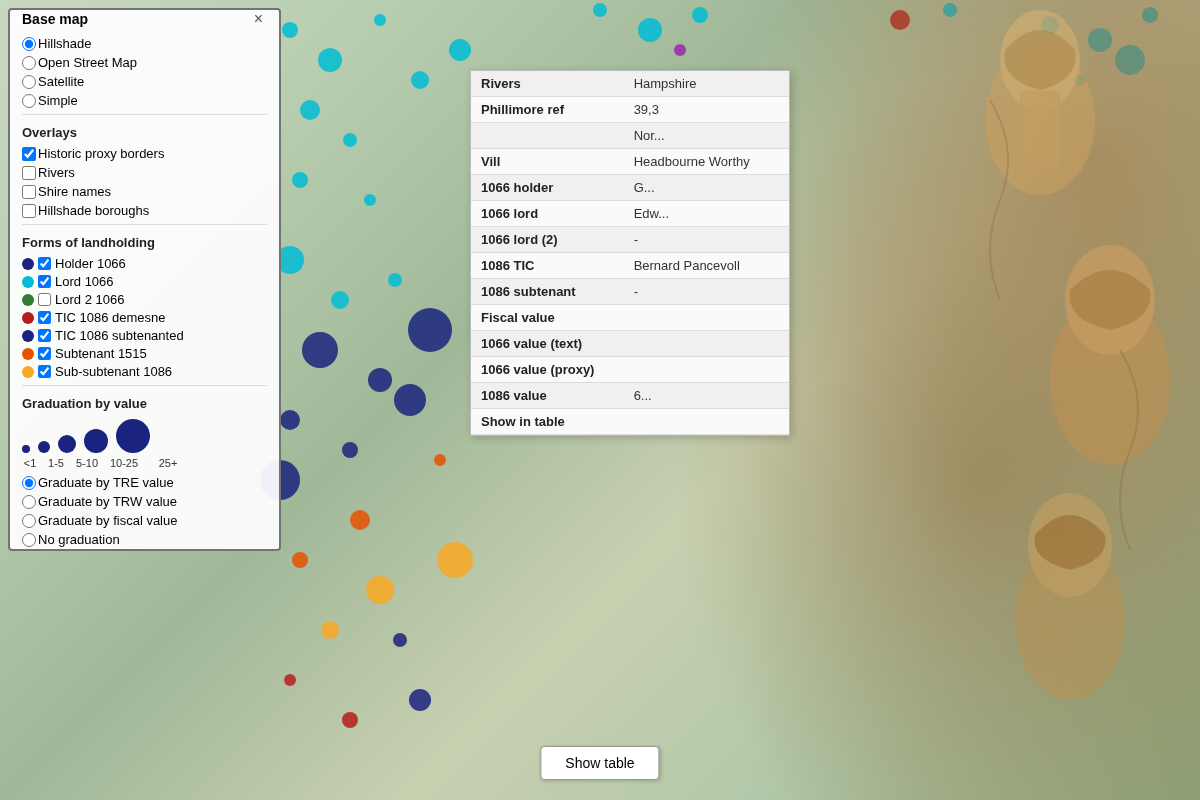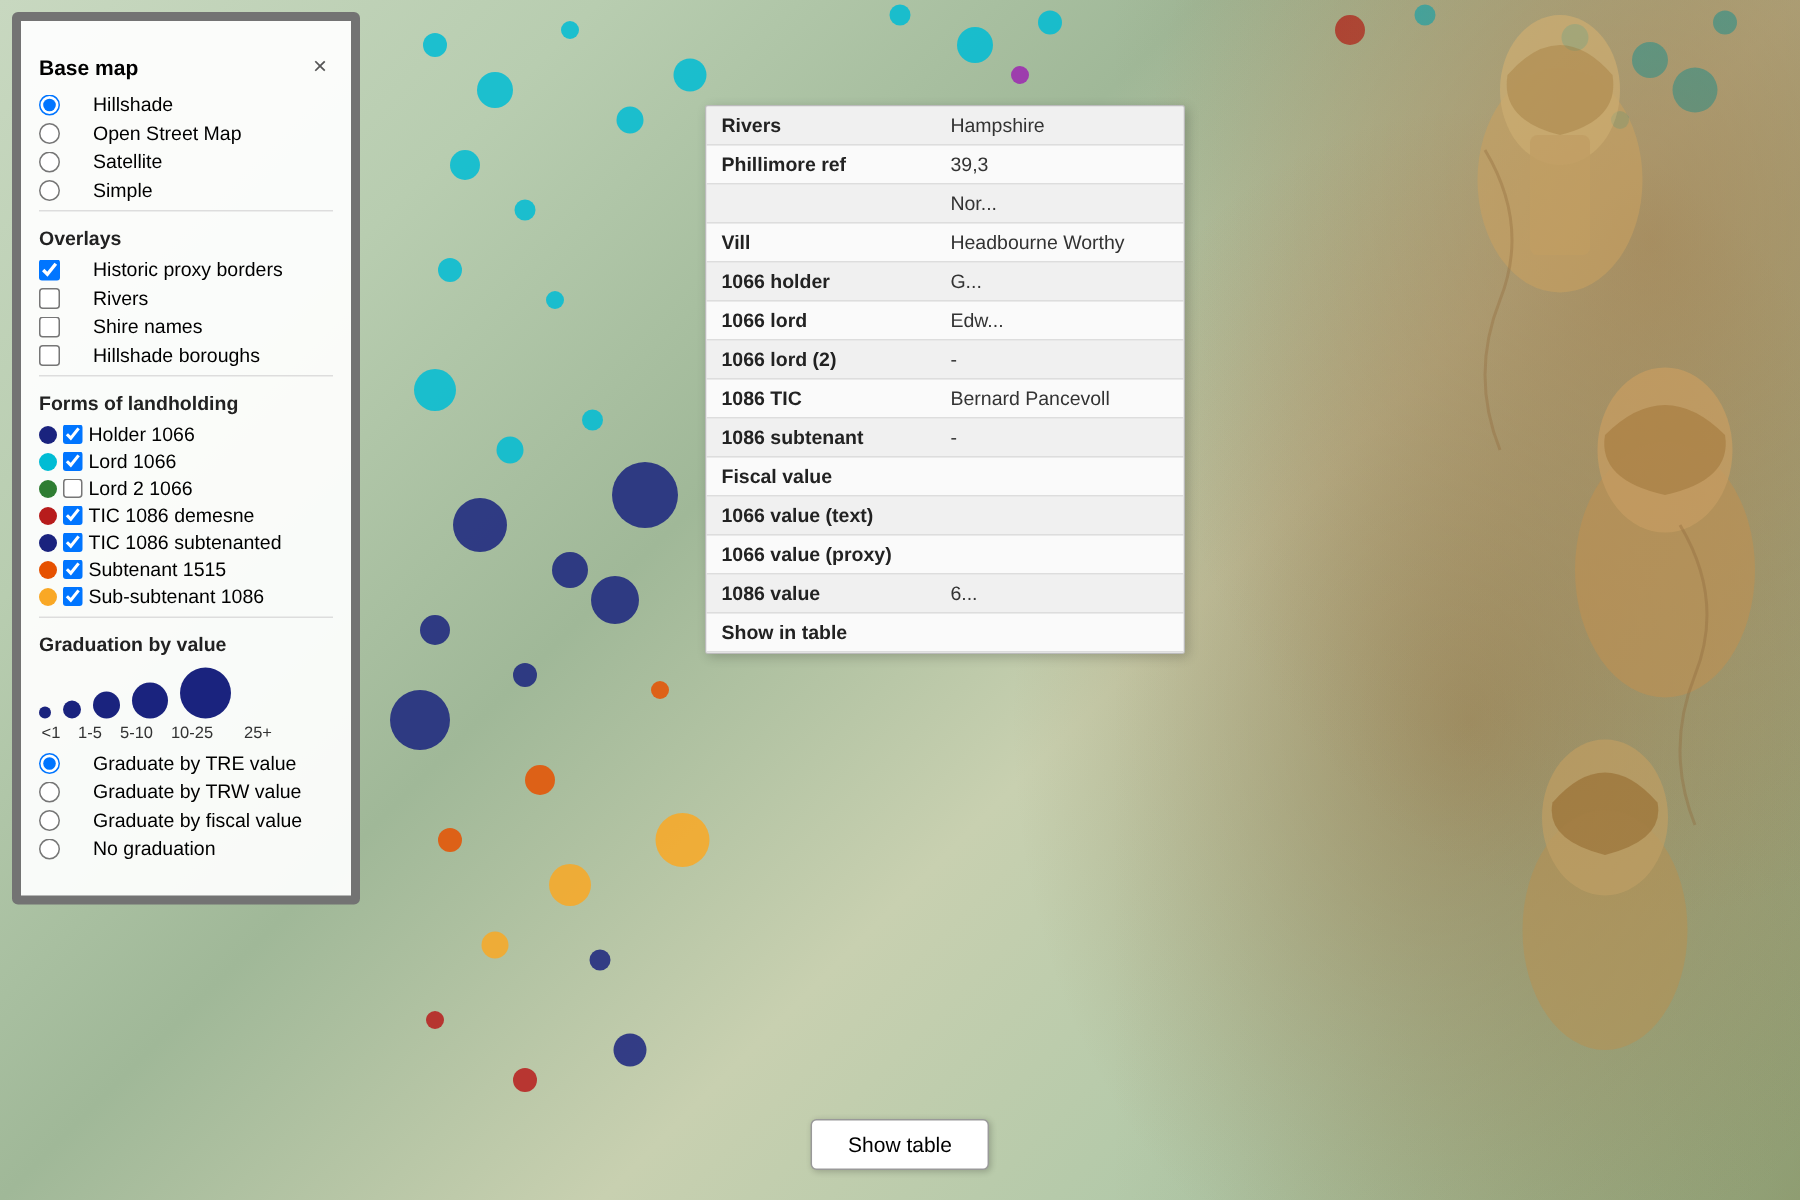--- a/index.html
+++ b/index.html
@@ -25,25 +25,25 @@
       position: absolute;
       border-radius: 50%;
       z-index: 2;
     }
 
     
     #left-panel {
       position: absolute;
       left: 8px;
       top: 8px;
-      width: 232px;
+      width: 273px;
       background: rgba(255,255,255,0.93);
-      border: 6px solid #737373;
+      border: 2px solid #737373;
       border-radius: 4px;
-      padding: 22px 12px;
+      padding: 0 12px;
       z-index: 10;
     }
 
     .panel-header {
       display: flex;
       justify-content: space-between;
       align-items: center;
       margin-bottom: 8px;
     }
 
@@ -72,21 +72,21 @@
     .radio-group, .checkbox-group {
       display: flex;
       flex-direction: column;
       gap: 4px;
       margin-bottom: 2px;
     }
 
     .radio-item, .checkbox-item {
       display: flex;
       align-items: center;
-      gap: 22px;
+      gap: 2px;
       font-size: 13px;
       cursor: pointer;
     }
 
     .radio-item input[type="radio"],
     .checkbox-item input[type="checkbox"] {
       margin: 0;
       cursor: pointer;
       width: 14px;
       height: 14px;

